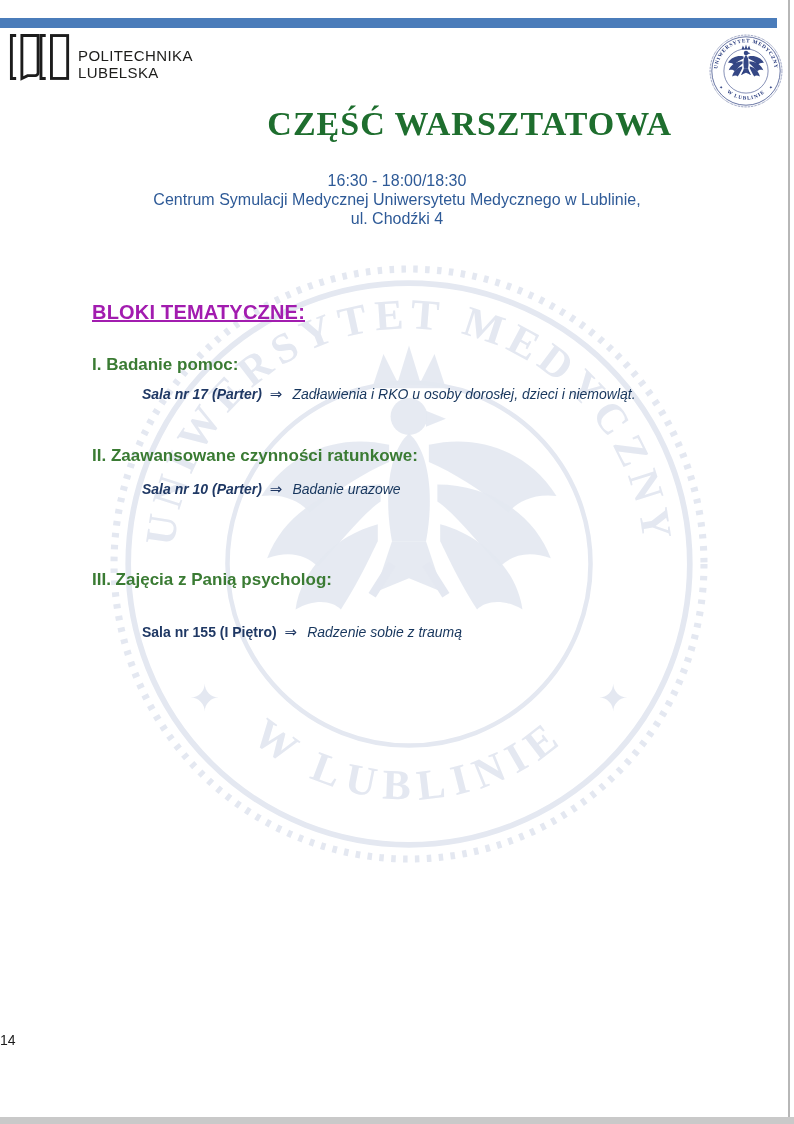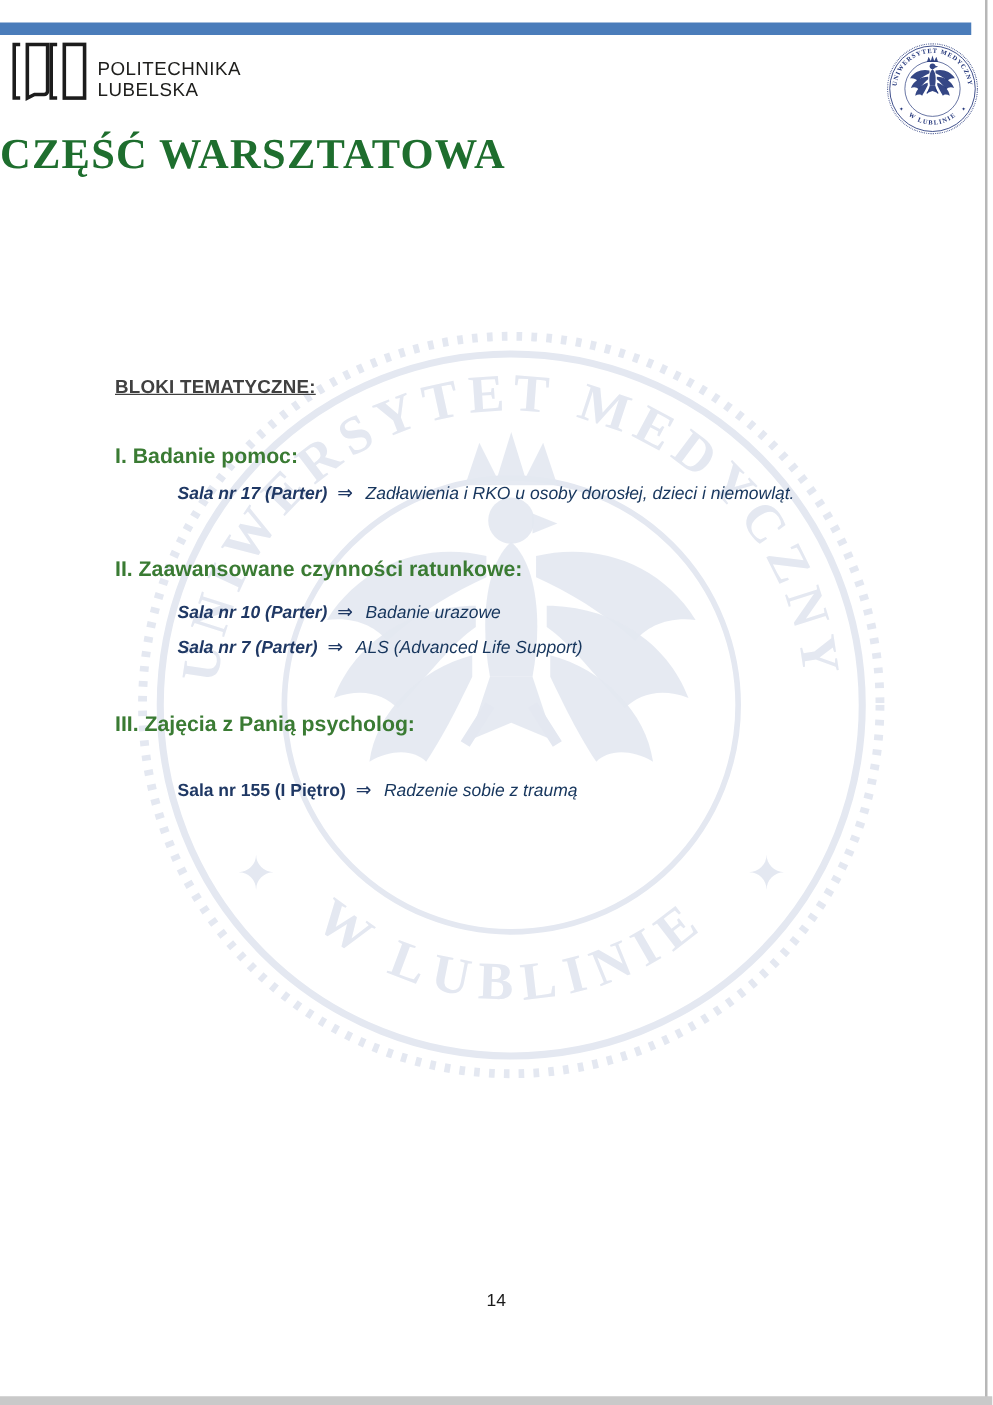--- a/index.html
+++ b/index.html
@@ -22,34 +22,34 @@
 
   .um-seal{left:708px;top:33px;width:76px;height:76px;color:#24377b;}
   .um-seal svg{width:76px;height:76px;}
 
   
   .watermark{position:absolute;left:97px;top:252px;width:624px;height:624px;
              color:#e4e8f1;z-index:1;}
   .watermark svg{width:624px;height:624px;}
 
   
-  .doc-title{left:0;top:105px;width:672px;text-align:left;
+  .doc-title{left:0;top:105px;width:672px;text-align:right;
              font-family:"Liberation Serif","DejaVu Serif",serif;
              font-size:34px;font-weight:bold;letter-spacing:1px;color:#1e6e2e;}
   .subtitle{left:0;top:171px;width:794px;text-align:center;color:#2e5a97;
             font-size:16px;line-height:19px;}
-  .blocks-heading{left:92px;top:301px;font-size:15px;font-weight:bold;color:#404040;
+  .blocks-heading{left:92px;top:301px;font-size:20px;font-weight:bold;color:#a21caf;
                   text-decoration:underline;letter-spacing:.2px;}
   .block-heading{position:absolute;left:92px;font-size:17px;font-weight:bold;color:#3a7b33;}
   .room-row{position:absolute;left:142px;font-size:14px;color:#1f3864;white-space:nowrap;}
   .room{font-weight:bold;font-style:italic;}
   .room.upright{font-style:normal;}
   .arrow{display:inline-block;margin:0 10px 0 8px;font-size:15px;color:#1f3864;font-style:normal;}
   .activity{font-style:italic;color:#17365d;margin-top:24px;}
-  .page-number{left:0;top:1032px;width:794px;text-align:center;font-size:14px;color:#1a1a1a;}
+  .page-number{left:0;top:1032px;width:794px;text-align:left;font-size:14px;color:#1a1a1a;}
 </style>
 </head>
 <body>
 
 <svg width="0" height="0" style="position:absolute" aria-hidden="true">
   <defs>
     <symbol id="um-seal-symbol" viewBox="0 0 220 220">
       <circle cx="110" cy="110" r="106" fill="#ffffff" stroke="none"></circle>
       <circle cx="110" cy="110" r="104" fill="none" stroke="currentColor" stroke-width="2.5" stroke-dasharray="1.6 2.6"></circle>
       <circle cx="110" cy="110" r="99" fill="none" stroke="currentColor" stroke-width="2"></circle>
@@ -106,34 +106,36 @@
   </div>
 
   <div class="layer um-seal">
     <svg viewBox="0 0 220 220">
         <use href="#um-seal-symbol"></use>
       </svg>
   </div>
 
   <h1 class="layer doc-title" style="margin:0">CZĘŚĆ WARSZTATOWA</h1>
 
+  <div class="layer subtitle">
+    <div>16:30 - 18:00/18:30</div>
+    <div>Centrum Symulacji Medycznej Uniwersytetu Medycznego w Lublinie,</div>
+    <div>ul. Chodźki 4</div>
+  </div>
 
   <div class="layer blocks-heading">BLOKI TEMATYCZNE:</div>
 
   <div class="layer block-heading" style="top:355px">I. Badanie pomoc:</div>
   <div class="room-row layer" style="top:385px">
     <span class="room">Sala nr 17 (Parter)</span><span class="arrow">⇒</span><span class="activity">Zadławienia i RKO u osoby dorosłej, dzieci i niemowląt.</span>
   </div>
 
   <div class="layer block-heading" style="top:446px">II. Zaawansowane czynności ratunkowe:</div>
   <div class="room-row layer" style="top:480px">
     <span class="room">Sala nr 10 (Parter)</span><span class="arrow">⇒</span><span class="activity">Badanie urazowe</span>
-  </div>
-  <div class="room-row layer" style="top:508px">
-    <span class="room">Sala nr 7 (Parter)</span><span class="arrow">⇒</span><span class="activity">ALS (Advanced Life Support)</span>
   </div>
 
   <div class="layer block-heading" style="top:570px">III. Zajęcia z Panią psycholog:</div>
   <div class="room-row layer" style="top:623px">
     <span class="room upright">Sala nr 155 (I Piętro)</span><span class="arrow">⇒</span><span class="activity">Radzenie sobie z traumą</span>
   </div>
 
   <div class="layer page-number">14</div>
 
   <div class="page-edge-right"></div>

